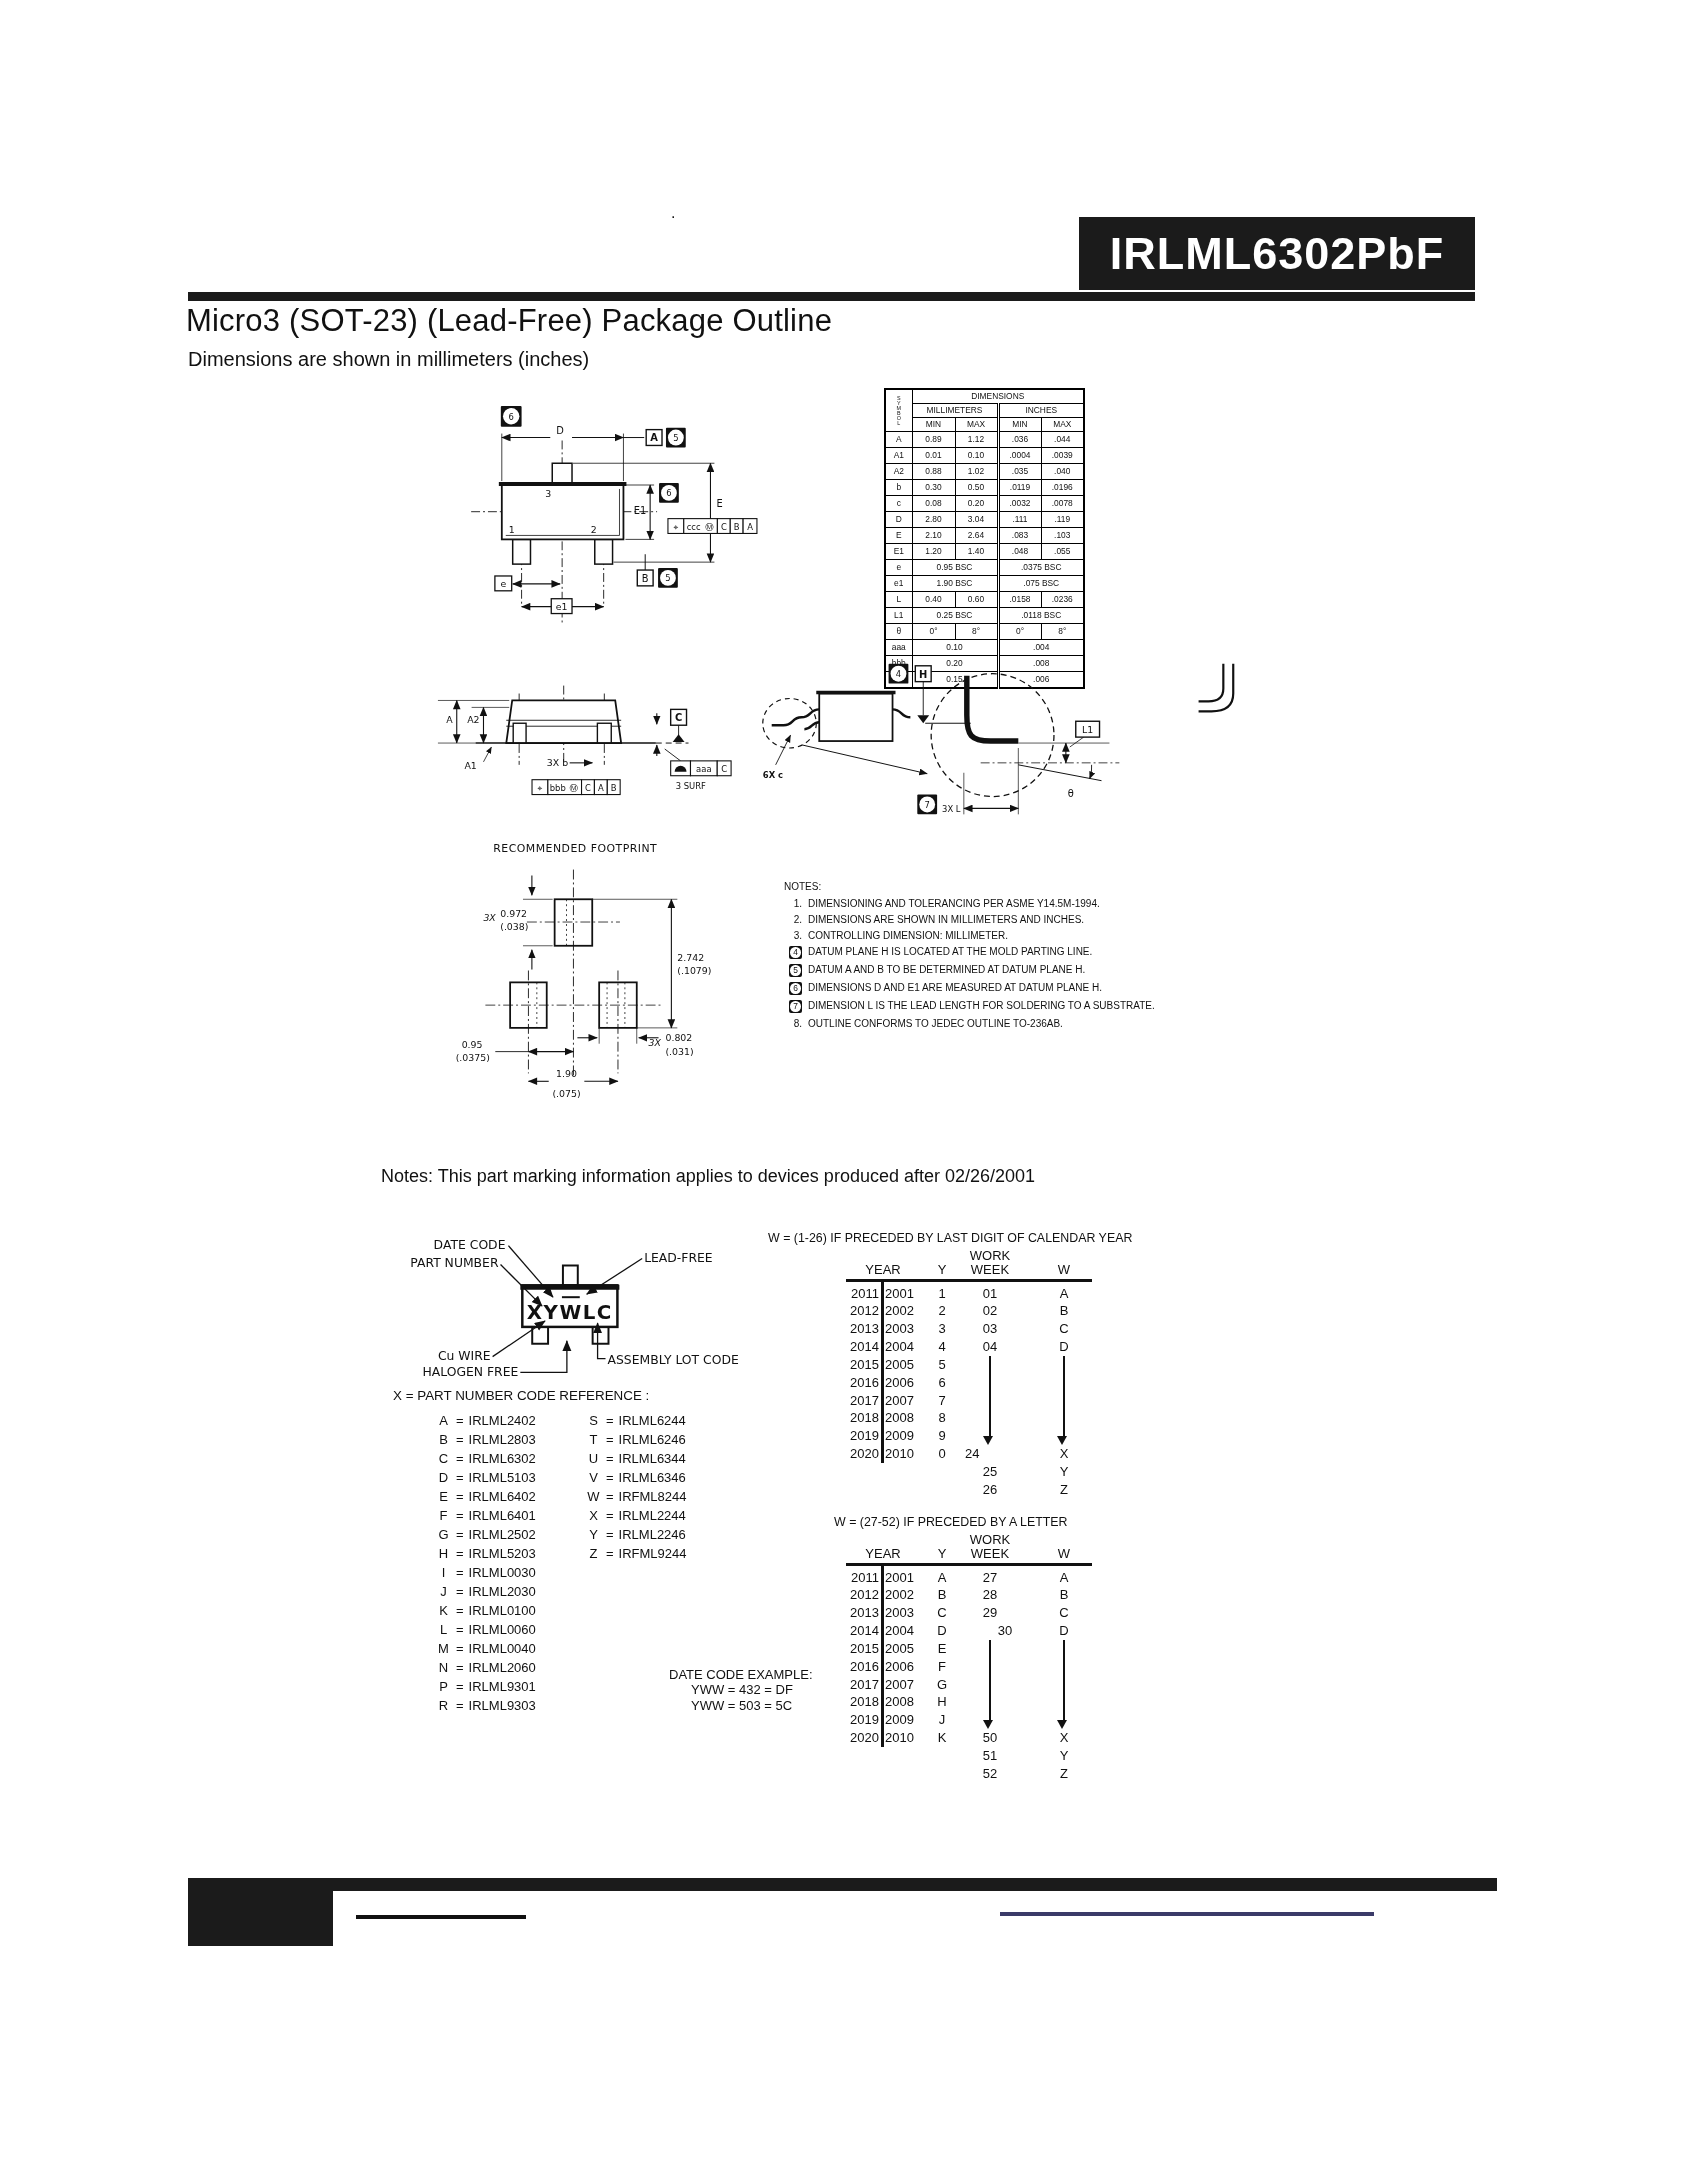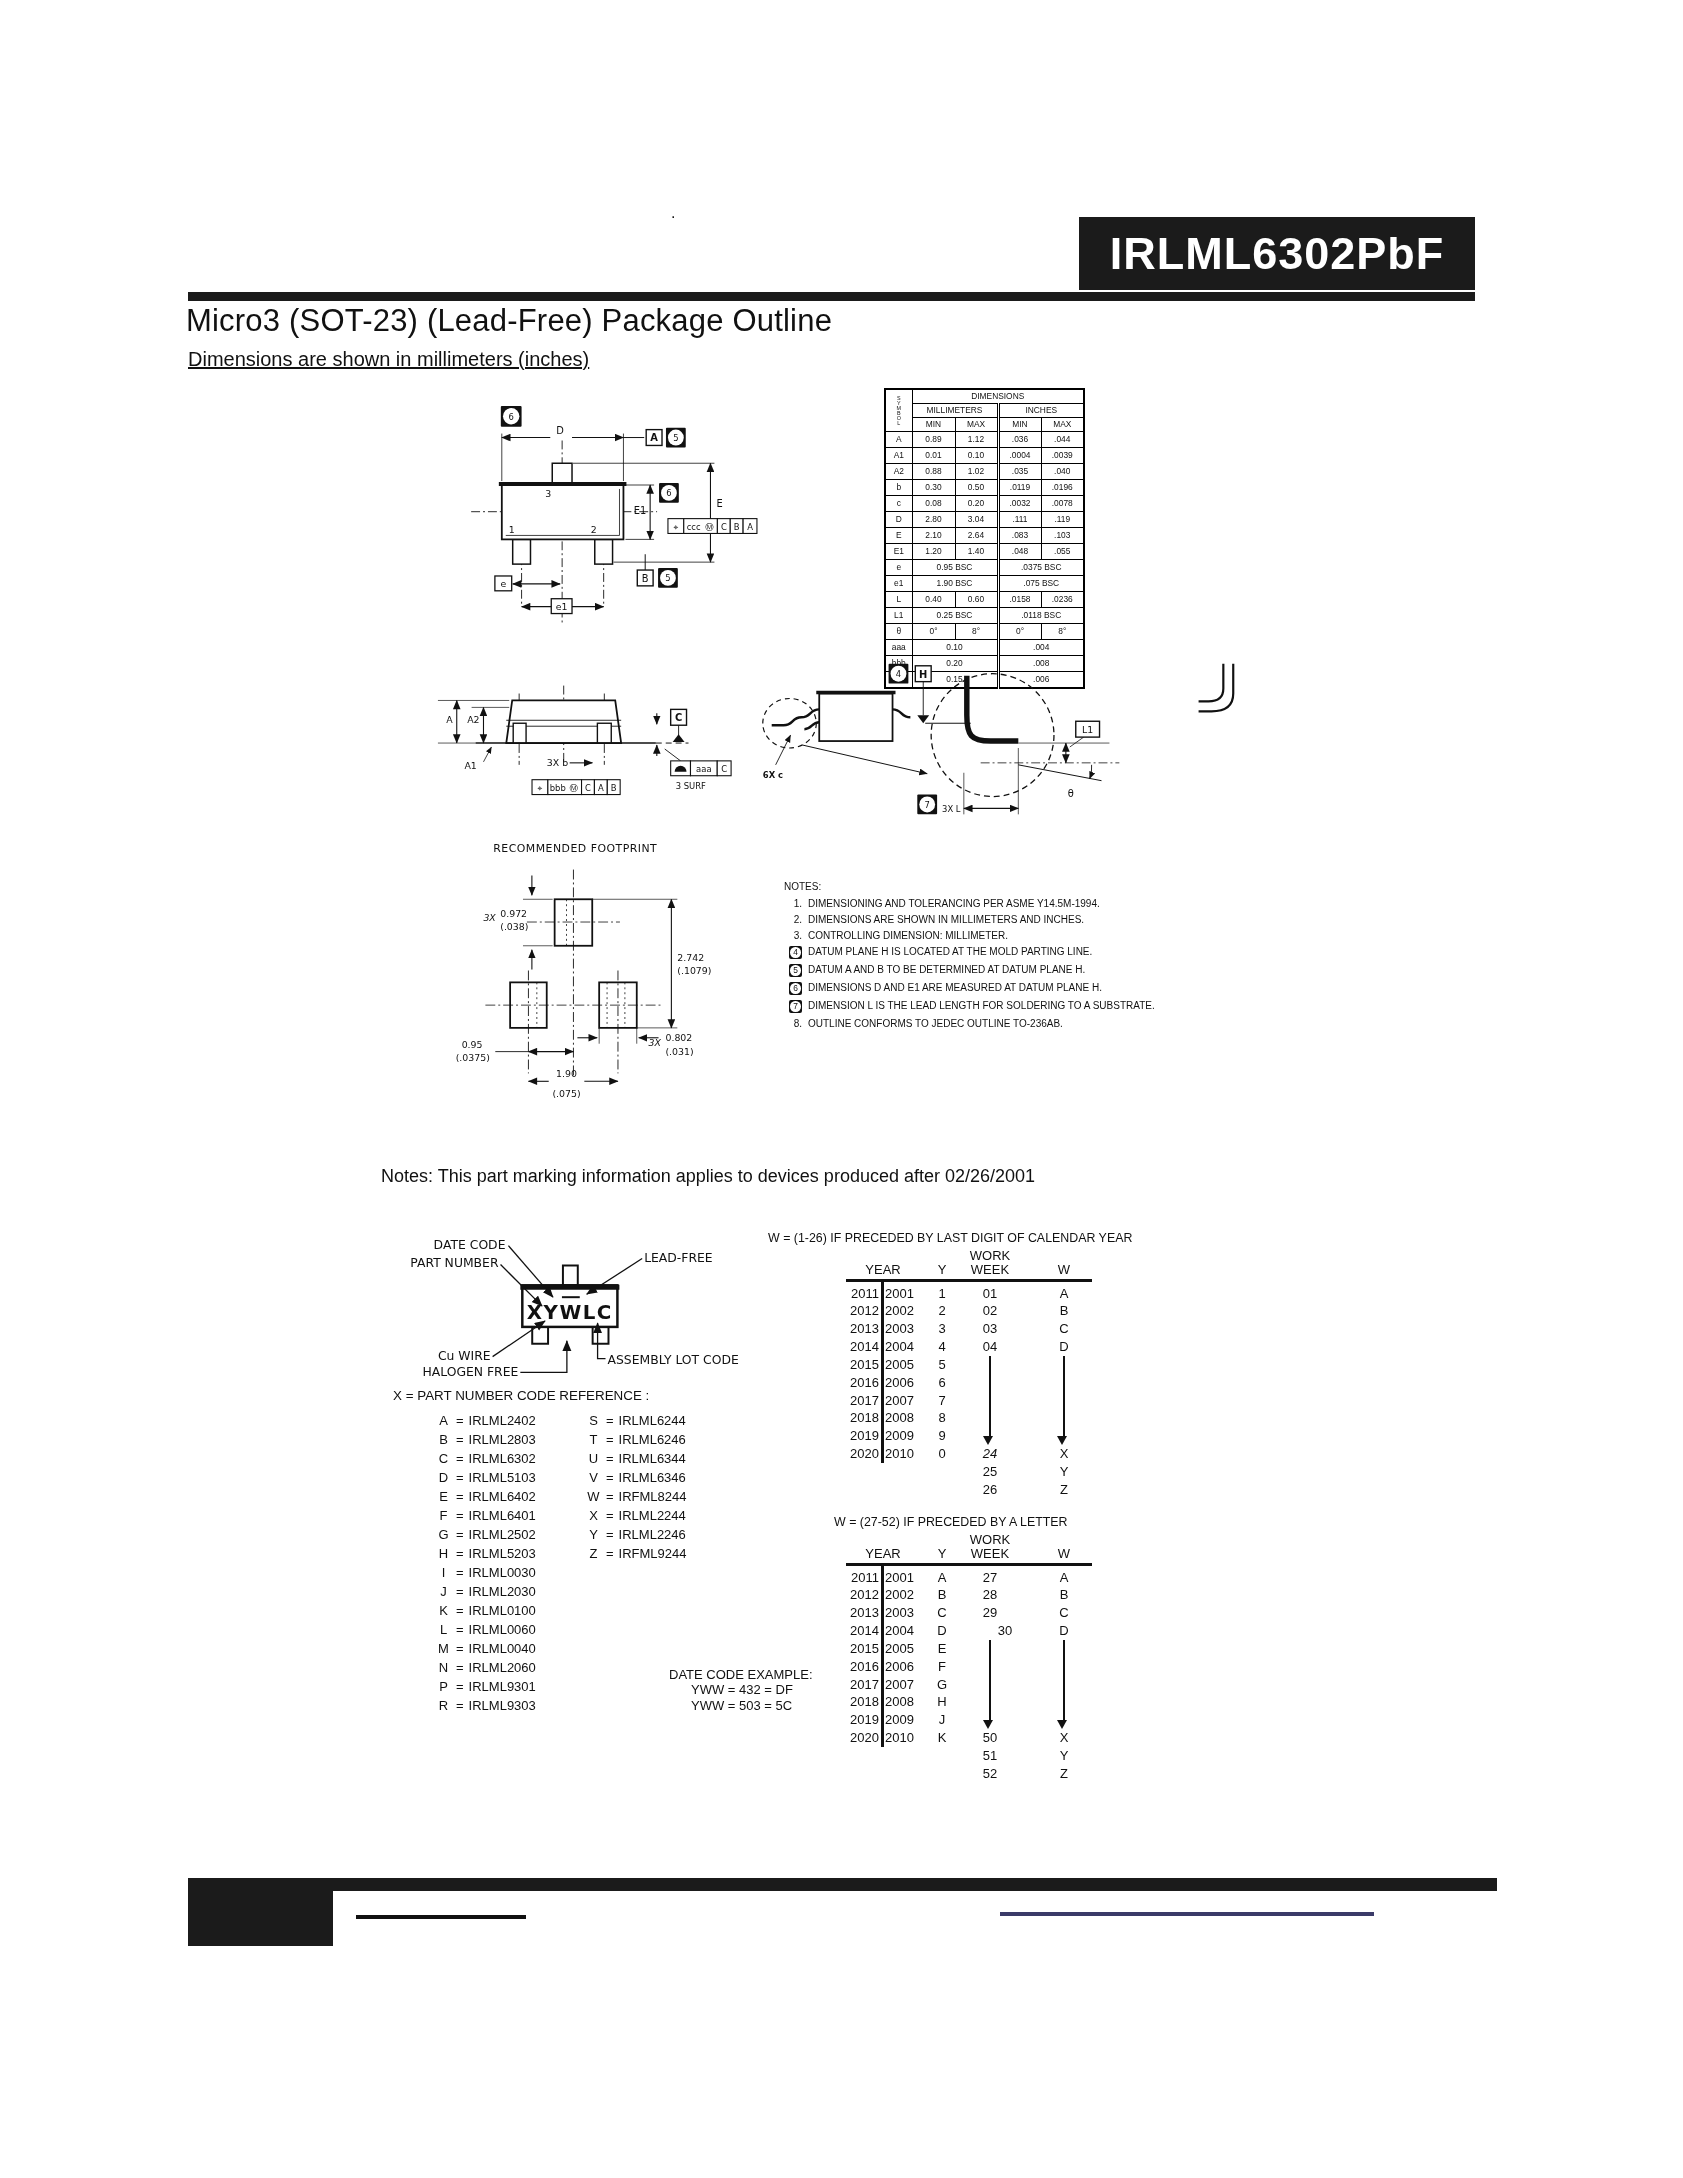--- a/index.html
+++ b/index.html
@@ -8,21 +8,21 @@
   .abs{position:absolute;}
 
   
   .stray-dot{left:671px;top:204px;font-size:16px;}
   .header-box{left:1079px;top:217px;width:396px;height:73px;background:#1b1b1b;
               display:flex;align-items:center;justify-content:center;}
   .header-box span{color:#fff;font-size:45px;font-weight:bold;letter-spacing:1px;}
   .top-rule{left:188px;top:292px;width:1287px;height:9px;background:#1b1b1b;}
 
   .title1{left:186px;top:303px;font-size:31px;font-weight:400;letter-spacing:0.2px;}
-  .subtitle1{left:188px;top:348px;font-size:20px;font-weight:400;text-decoration:underline;}
+  .subtitle1{left:188px;top:348px;font-size:20px;font-weight:400;}
 
   
   #dim-table{left:884px;top:388px;width:199px;border-collapse:collapse;border:2px solid #000;
              font-size:8.4px;table-layout:fixed;padding-left:28px;}
   #dim-table th,#dim-table td{border:1px solid #000;text-align:center;padding:0;line-height:1.05;}
   #dim-table td{height:15px;}
   #dim-table th{height:13px;font-weight:400;}
   #dim-table .dbl{border-left:3px double #000;}
   #dim-table .symhdr{font-size:5.4px;line-height:5px;}
   #dim-table .symcol{font-size:8.4px;}
@@ -694,21 +694,21 @@
       <div class="wt-cell" style="left: 83px; top: 145px; width: 26px; text-align: center;">7</div>
       <div class="wt-cell" style="left: 0px; top: 162px; width: 33px; text-align: right;">2018</div>
       <div class="wt-cell" style="left: 39px; top: 162px; width: 36px; text-align: left;">2008</div>
       <div class="wt-cell" style="left: 83px; top: 162px; width: 26px; text-align: center;">8</div>
       <div class="wt-cell" style="left: 0px; top: 180px; width: 33px; text-align: right;">2019</div>
       <div class="wt-cell" style="left: 39px; top: 180px; width: 36px; text-align: left;">2009</div>
       <div class="wt-cell" style="left: 83px; top: 180px; width: 26px; text-align: center;">9</div>
       <div class="wt-cell" style="left: 0px; top: 198px; width: 33px; text-align: right;">2020</div>
       <div class="wt-cell" style="left: 39px; top: 198px; width: 36px; text-align: left;">2010</div>
       <div class="wt-cell" style="left: 83px; top: 198px; width: 26px; text-align: center;">0</div>
-      <div class="wt-cell" style="left: 119px; top: 198px; width: 50px; text-align: center; font-style: italic;">24</div>
+      <div class="wt-cell" style="left: 119px; top: 198px; width: 50px; text-align: left;">24</div>
       <div class="wt-cell" style="left: 196px; top: 198px; width: 44px; text-align: center;">X</div>
       <div class="wt-cell" style="left: 119px; top: 216px; width: 50px; text-align: center;">25</div>
       <div class="wt-cell" style="left: 196px; top: 216px; width: 44px; text-align: center;">Y</div>
       <div class="wt-cell" style="left: 119px; top: 234px; width: 50px; text-align: center;">26</div>
       <div class="wt-cell" style="left: 196px; top: 234px; width: 44px; text-align: center;">Z</div>
       <div class="wt-shaft" style="left: 143px; top: 109px; height: 80px;"></div>
       <div class="wt-head" style="left: 137px; top: 189px;"></div>
       <div class="wt-shaft" style="left: 217px; top: 109px; height: 80px;"></div>
       <div class="wt-head" style="left: 211px; top: 189px;"></div>
     </div>

